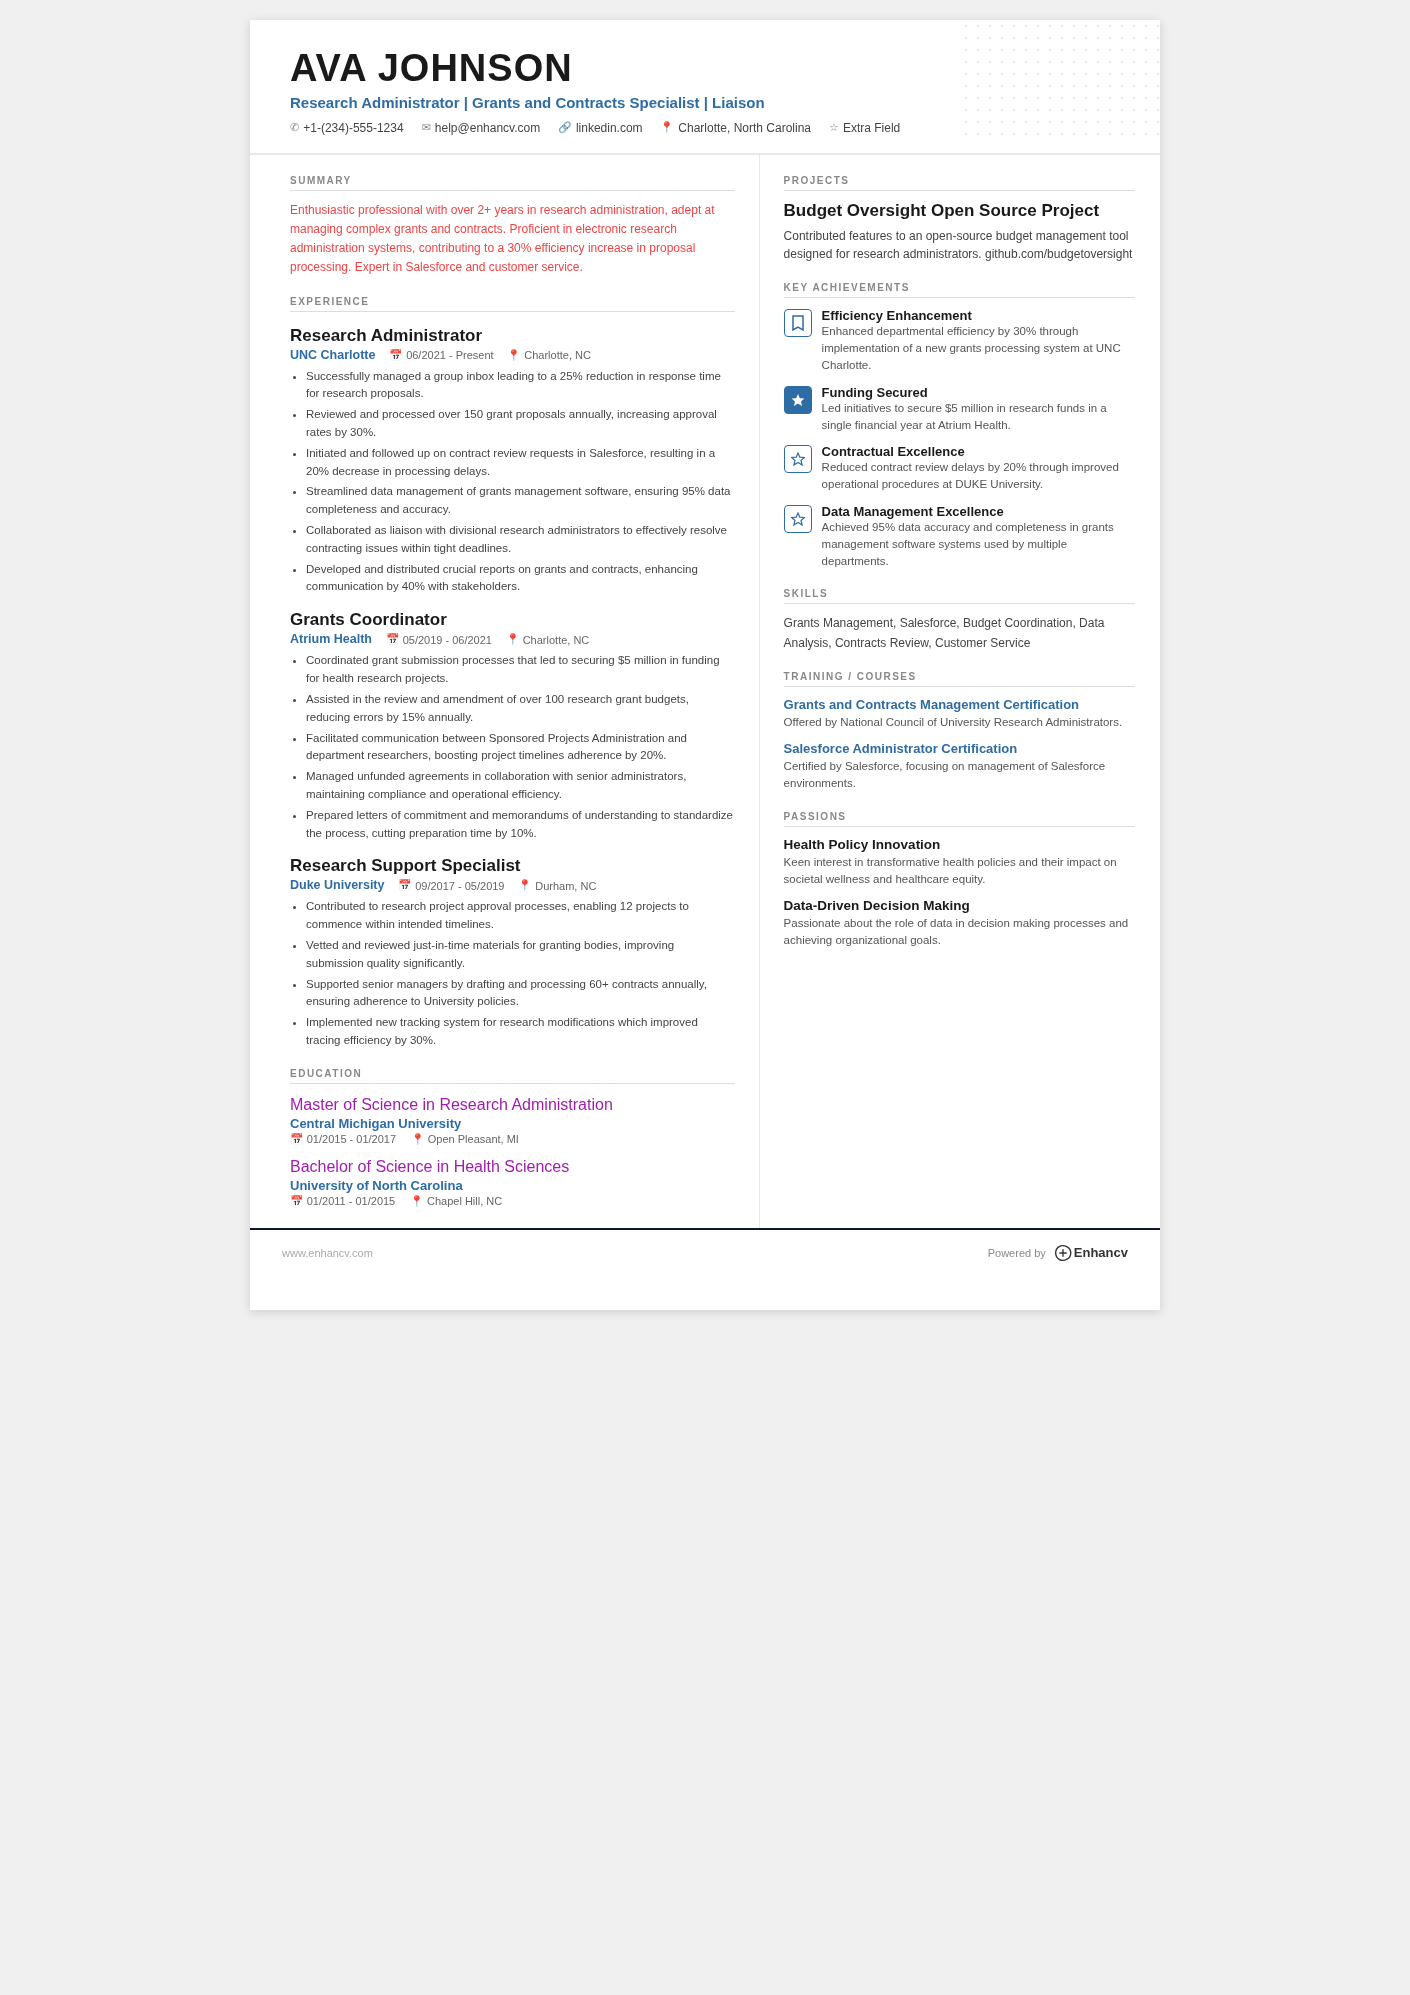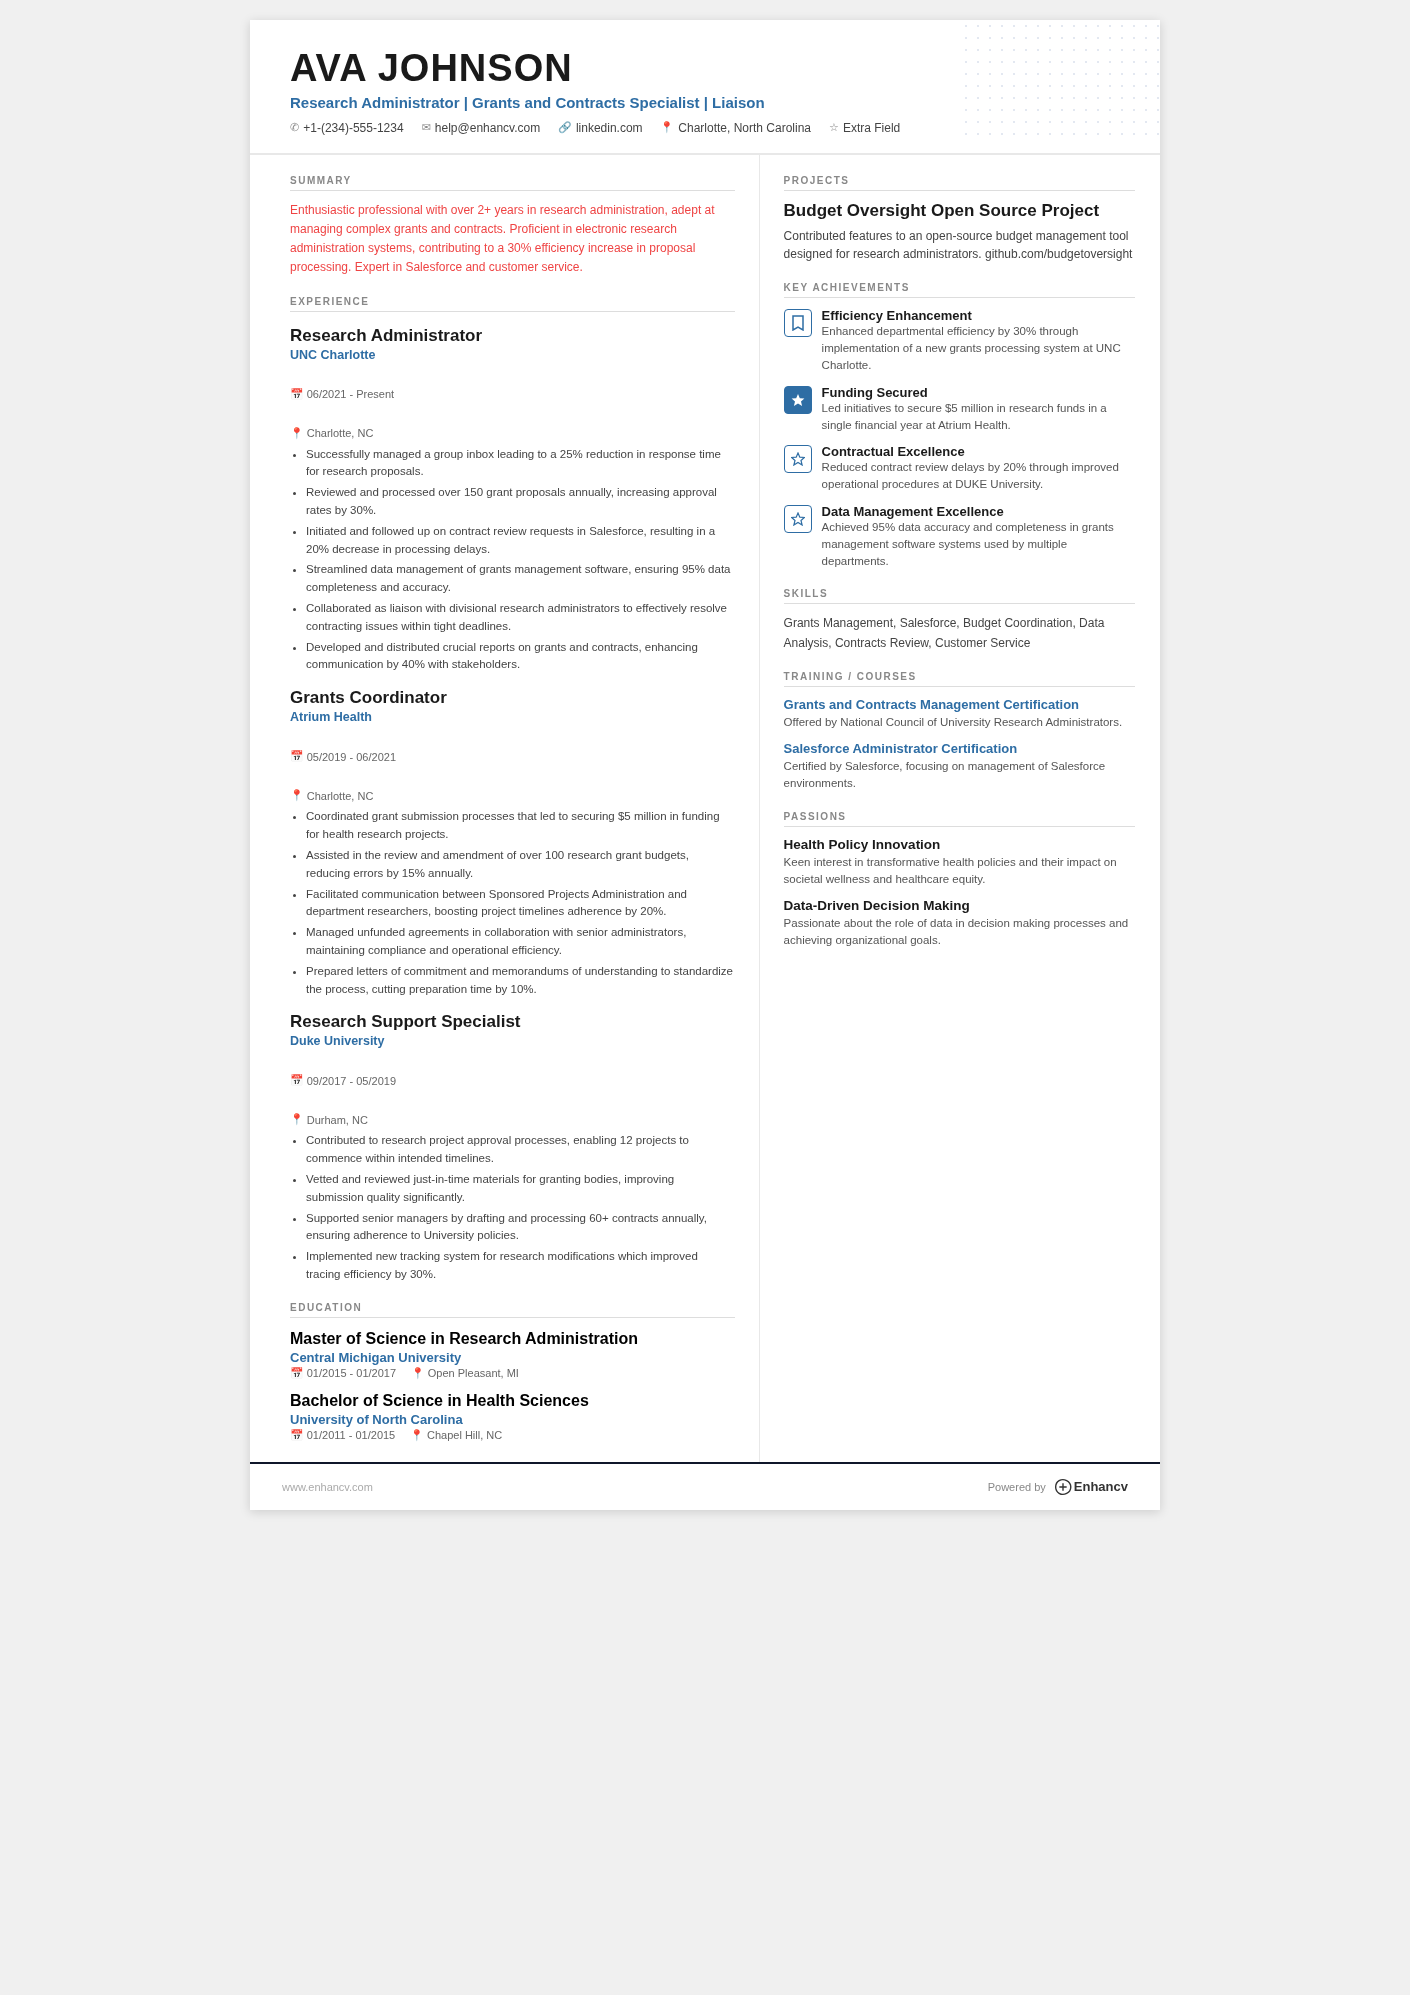--- a/index.html
+++ b/index.html
@@ -98,25 +98,24 @@
     }
     .job-title {
       font-size: 17px;
       font-weight: 700;
       color: #1a1a1a;
       margin-top: 14px;
       margin-bottom: 2px;
     }
     .job-meta {
       display: flex;
-      gap: 26px;
-      align-items: flex-start;
+      gap: 14px;
+      align-items: flex-end;
       flex-wrap: wrap;
       margin-bottom: 6px;
-      flex-direction: column;
     }
     .employer-link {
       color: #2e6da4;
       font-size: 12.5px;
       font-weight: 600;
     }
     .job-dates {
       font-size: 11px;
       color: #666;
       display: flex;
@@ -137,22 +136,22 @@
     }
     .job-bullets li {
       font-size: 11.5px;
       color: #444;
       line-height: 1.55;
       margin-bottom: 3px;
     }
     
     .edu-degree {
       font-size: 16px;
-      font-weight: 700;
-      color: #000000;
+      font-weight: 400;
+      color: #a21caf;
       margin-top: 12px;
     }
     .edu-school {
       color: #2e6da4;
       font-size: 13px;
       font-weight: 600;
       margin-top: 2px;
     }
     .edu-meta {
       font-size: 11px;

